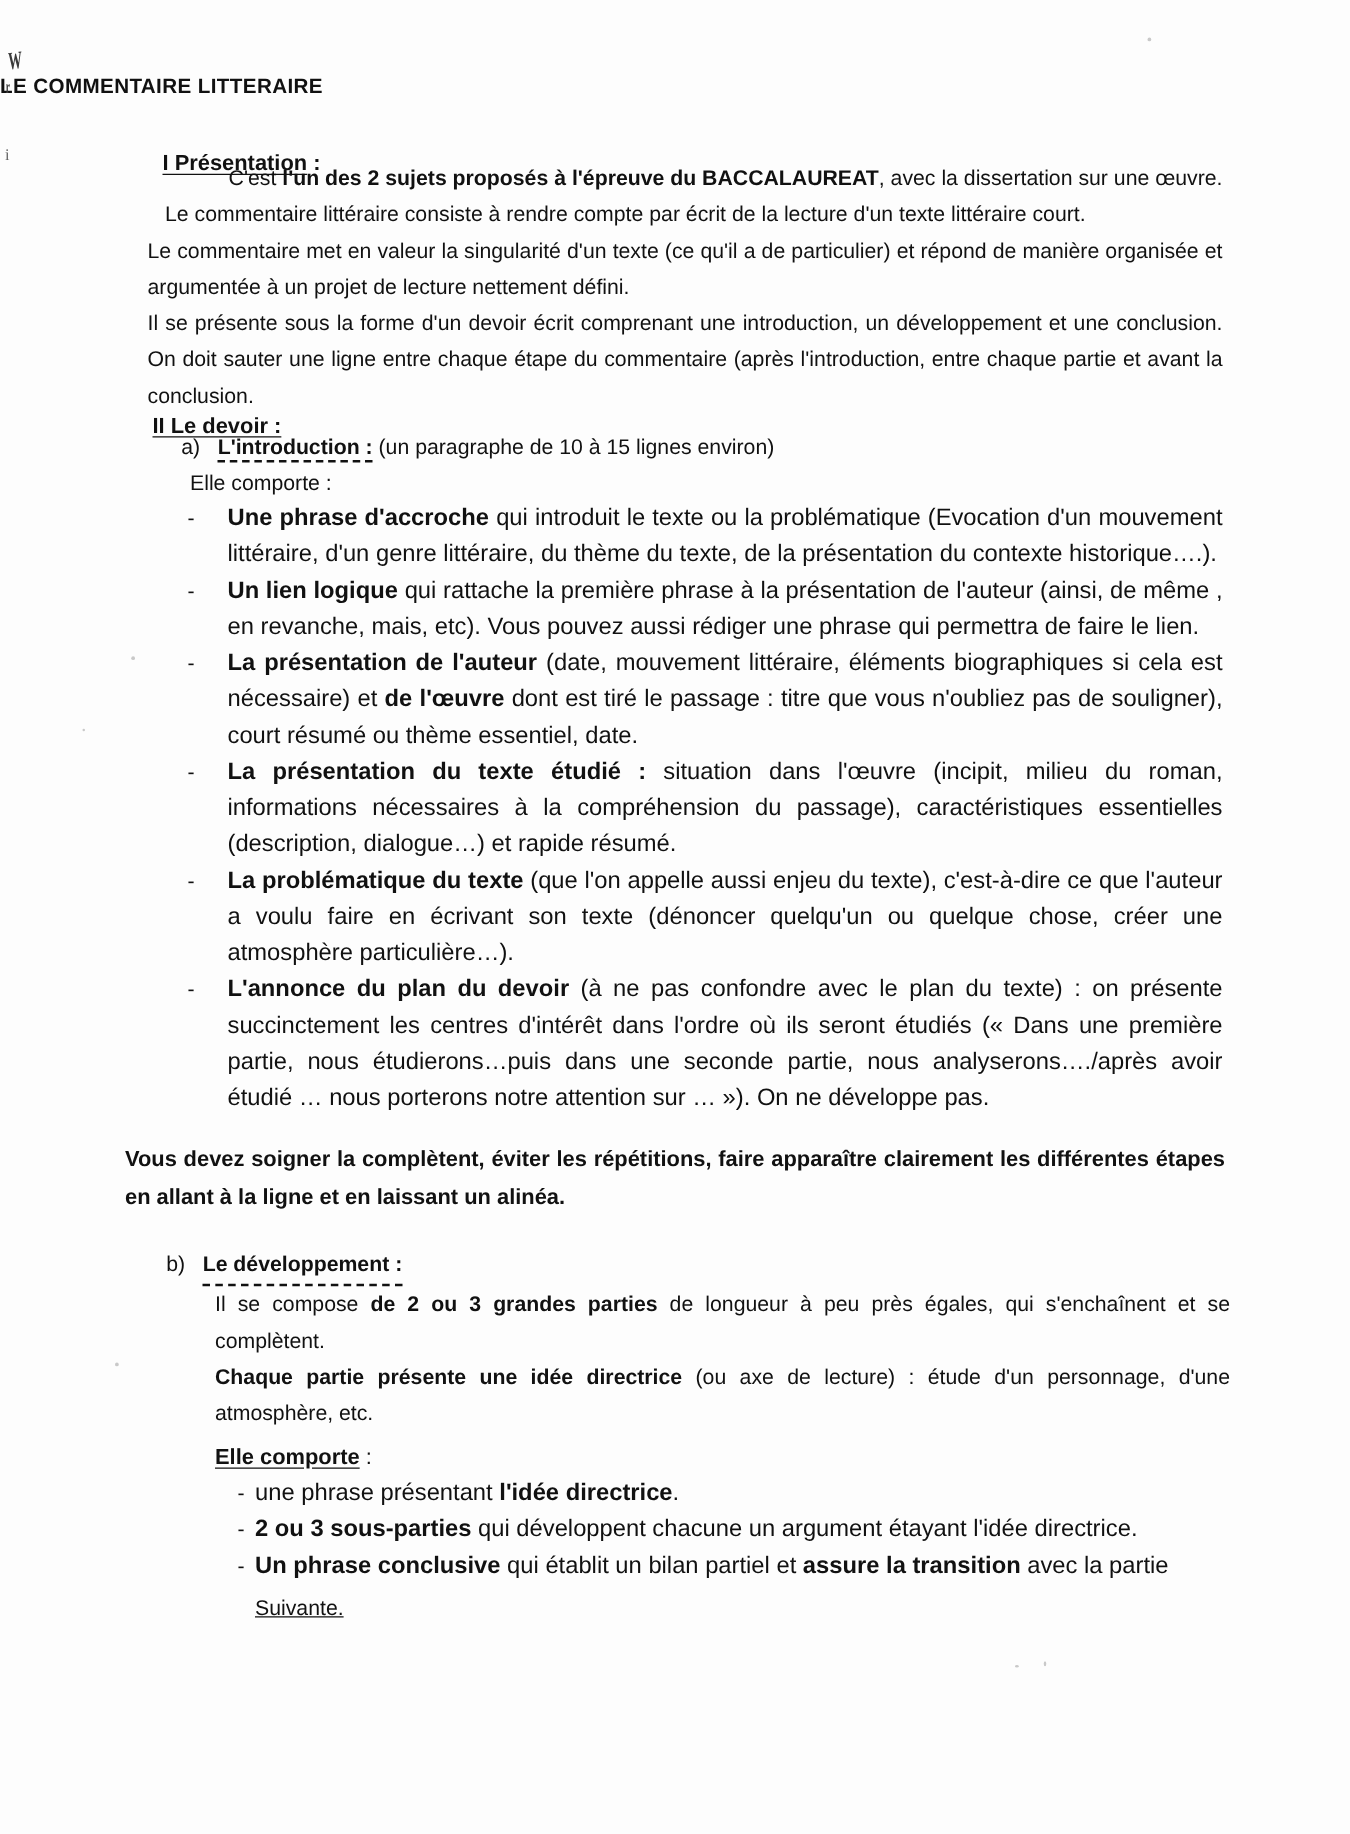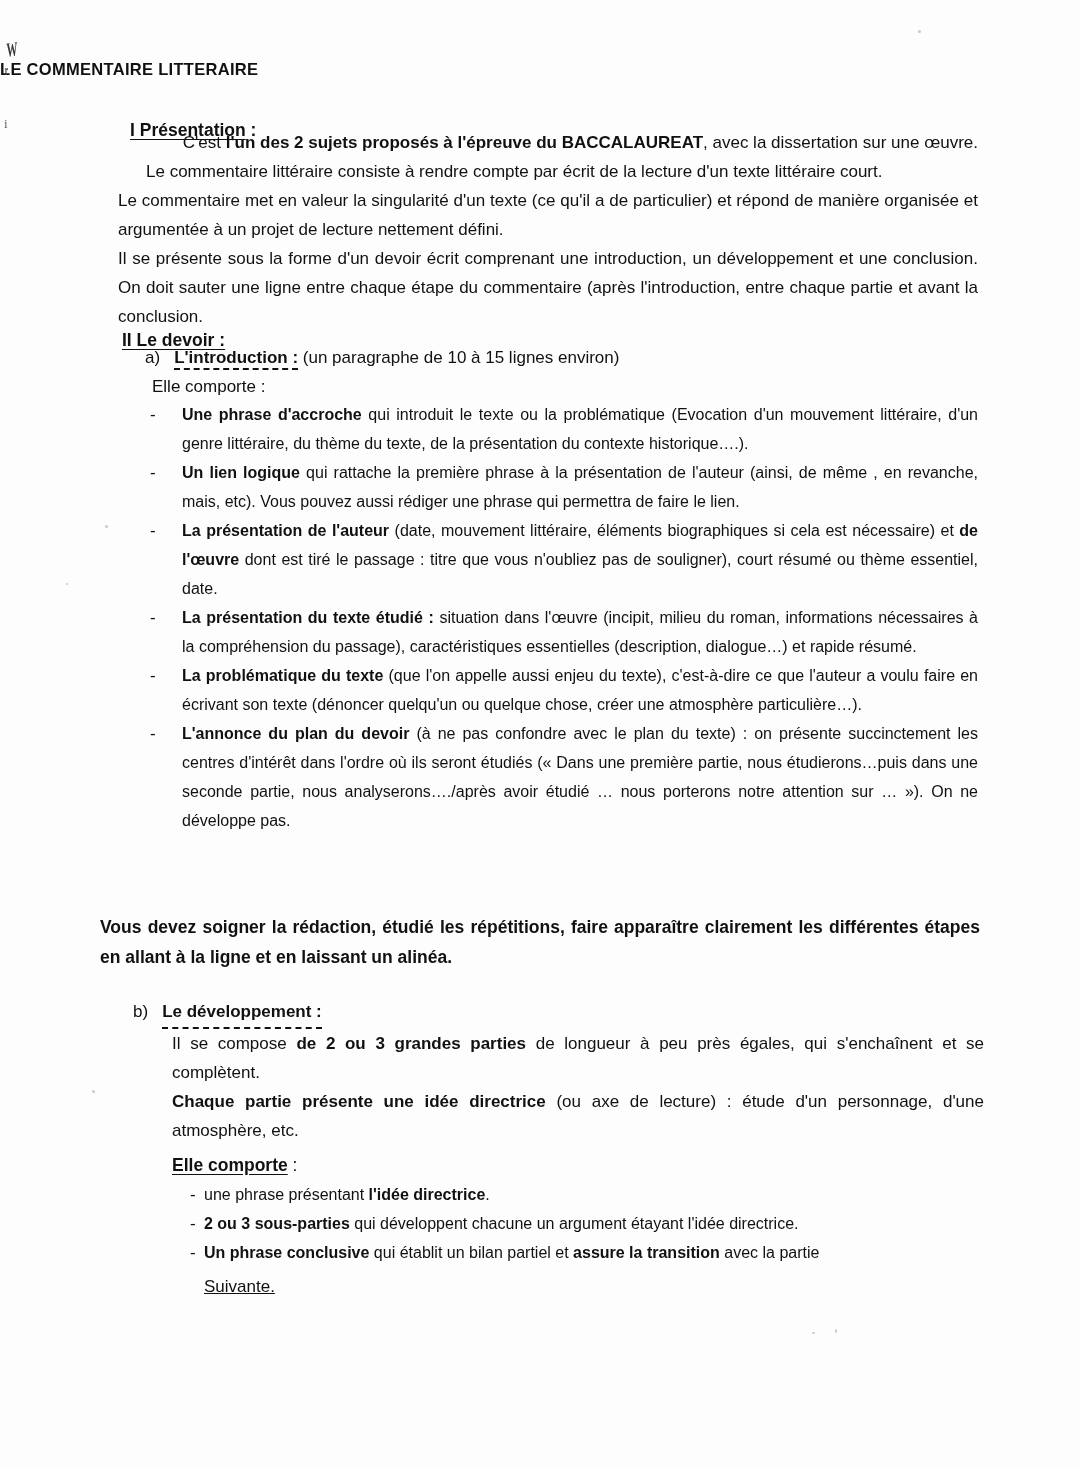--- a/index.html
+++ b/index.html
@@ -64,21 +64,21 @@
     padding-bottom: 1px;
   }
 
   b, .b { font-weight: bold; }
 
   
   #sec-pres-head { position: absolute; left: 118px; top: 103px; }
   #sec-pres-body { position: absolute; left: 118px; top: 128px; width: 860px; }
   #sec-pres-body p { text-indent: 0; }
   #pres-l1 { margin-left: 8px; text-align: right; }
-  #pres-l2 { margin-left: 28px; text-align: left; }
+  #pres-l2 { margin-left: 14px; text-align: left; }
 
   
   #sec-dev-head { position: absolute; left: 110px; top: 313px; text-align: center; }
 
   .item-a {
     position: absolute;
     left: 145px;
     top: 343px;
     width: 835px;
   }
@@ -108,21 +108,21 @@
     align-items: flex-start;
     margin-bottom: 0;
   }
   .dash-mark {
     flex: 0 0 32px;
     font-size: 17px;
     line-height: 29px;
   }
   .dash-text {
     flex: 1;
-    font-size: 16px;
+    font-size: 19px;
     line-height: 29px;
     text-align: justify;
   }
 
   #closing-note {
     position: absolute;
     left: 100px;
     top: 912px;
     width: 880px;
     font-size: 17.5px;
@@ -236,21 +236,21 @@
       <span class="dash-text"><b>La problématique du texte</b><span> (que l'on appelle aussi enjeu du texte), c'est-à-dire ce que l'auteur a voulu faire en écrivant son texte (dénoncer quelqu'un ou quelque chose, créer une atmosphère particulière…).</span></span>
     </div>
 
     <div class="dash-item">
       <span class="dash-mark">-</span>
       <span class="dash-text"><b>L'annonce du plan du devoir</b><span> (à ne pas confondre avec le plan du texte) : on présente succinctement les centres d'intérêt dans l'ordre où ils seront étudiés (« Dans une première partie, nous étudierons…puis dans  une seconde partie, nous analyserons…./après avoir étudié … nous porterons notre attention sur … »). On ne développe pas.</span></span>
     </div>
 
   </div>
 
-  <div id="closing-note">Vous devez soigner la rédaction, étudié les répétitions, faire apparaître clairement les différentes étapes en allant à la ligne et en laissant un alinéa.</div>
+  <div id="closing-note">Vous devez soigner la complètent, éviter les répétitions, faire apparaître clairement les différentes étapes en allant à la ligne et en laissant un alinéa.</div>
 
   <div id="item-b">
     <div class="letter-row">
       <span class="letter-mark">b)</span>
       <b class="u-dashed">Le développement :</b>
     </div>
   </div>
 
   <div id="dev-body">
     <p class="blk"><span>Il se compose </span><b>de 2 ou 3 grandes parties</b><span> de longueur à peu près égales, qui s'enchaînent et se complètent.</span></p>

